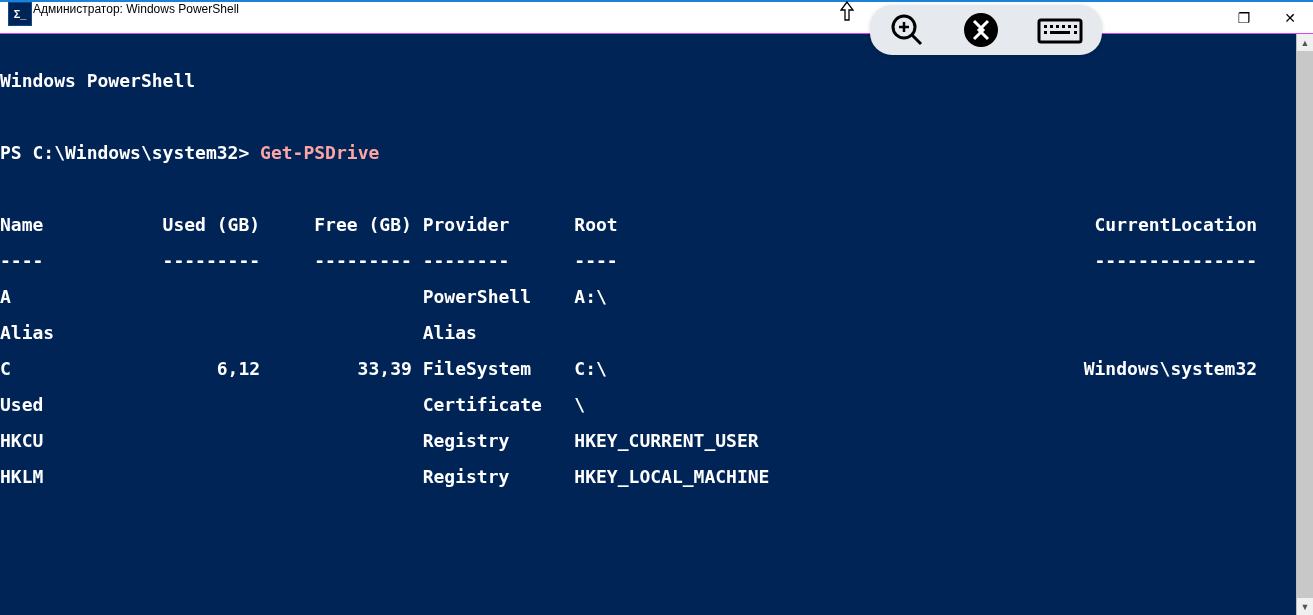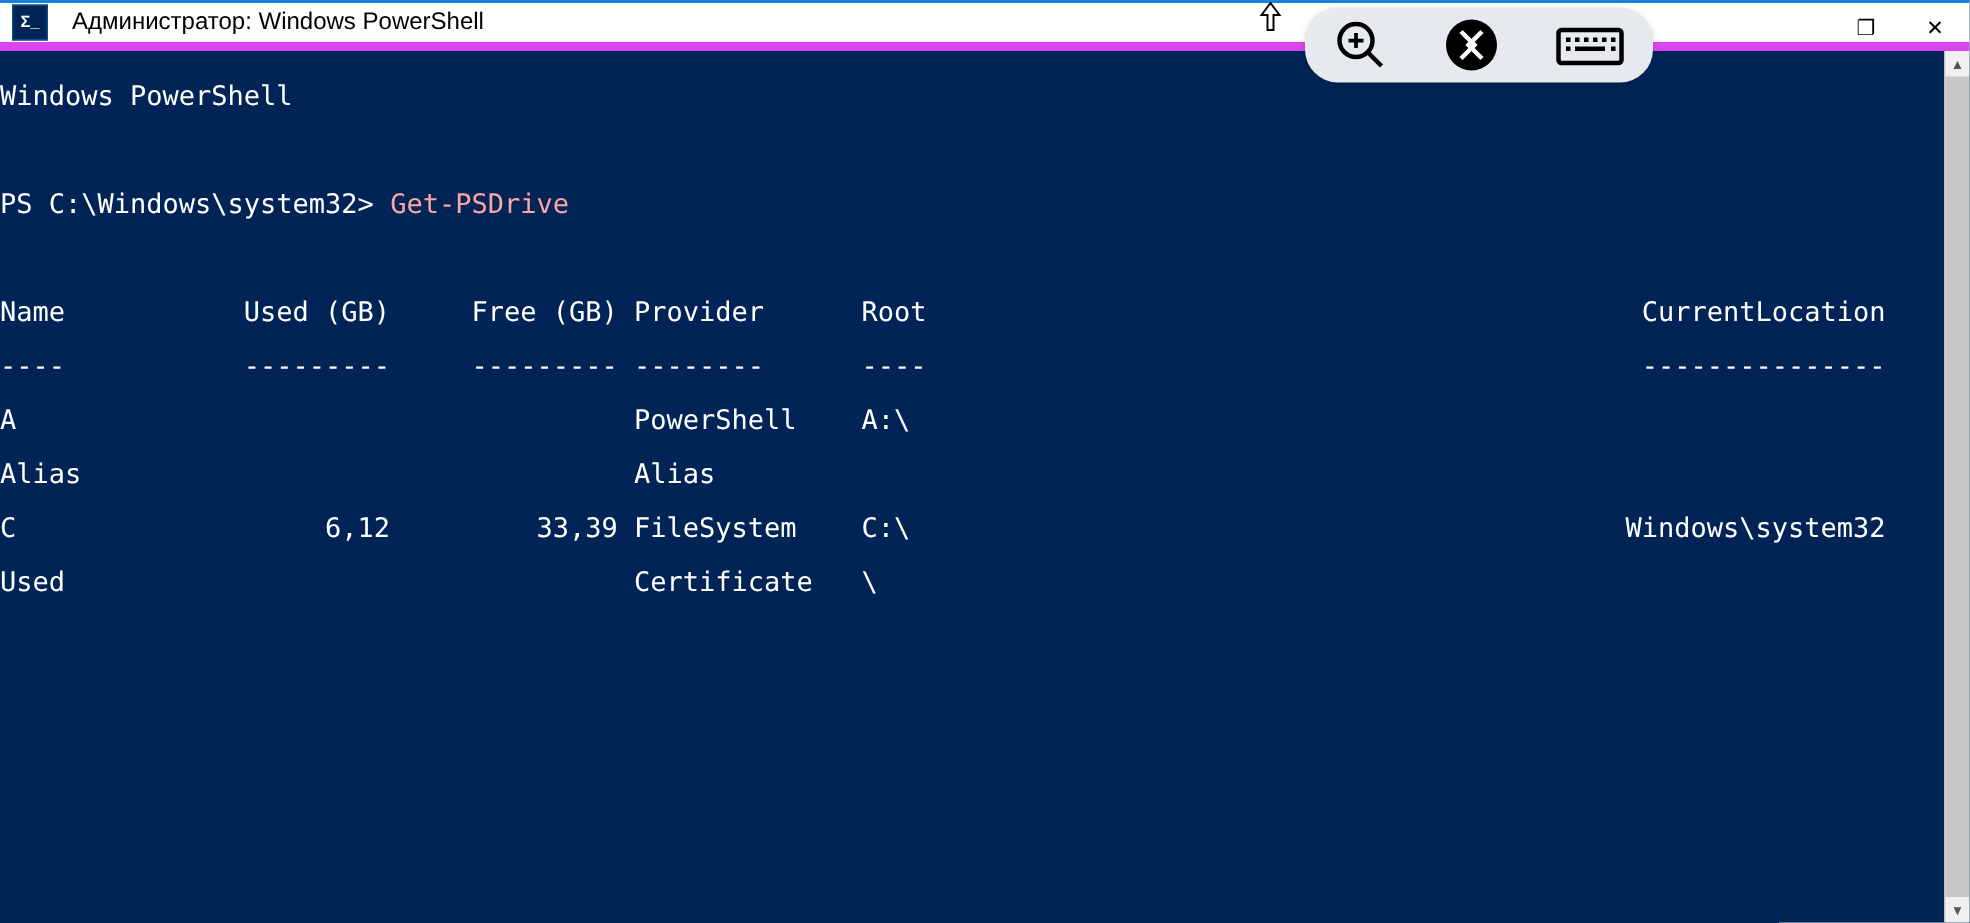--- a/index.html
+++ b/index.html
@@ -11,41 +11,40 @@
     overflow: hidden;
     position: relative;
   }
   .top-border {
     height: 2px;
     background: #1a82d9;
   }
   .titlebar {
     height: 32px;
     display: flex;
-    align-items: center;
     background: #ffffff;
-    border-bottom: 6px solid #d946ef;
+    border-bottom: 1px solid #d946ef;
     position: relative;
   }
   .titlebar .icon-box {
     width: 24px;
     height: 24px;
     margin-left: 8px;
     background: #012456;
     border: 1px solid #0a4a8e;
     display: flex;
     align-items: center;
     justify-content: center;
     color: #fff;
     font-size: 11px;
     font-weight: bold;
   }
   .titlebar .title {
-    margin-left: 16px;
-    font-size: 16px;
+    margin-left: 1px;
+    font-size: 12px;
     color: #000;
   }
   .win-controls {
     position: absolute;
     right: 0;
     top: 0;
     height: 32px;
     display: flex;
   }
   .win-controls .wc {
@@ -88,21 +87,22 @@
     background: #012456;
     height: calc(615px - 34px);
     width: 100%;
     font-family: "Lucida Console", Consolas, monospace;
     font-size: 18px;
     line-height: 18px;
     color: #ffffff;
     white-space: pre;
     overflow: hidden;
     position: relative;
-    padding-top: 4px;
+    padding-top: 20px;
+    font-weight: bold;
   }
   .terminal .line { height: 18px; }
   .yellow { color: #fca5a5; }
   .scrollbar {
     position: absolute;
     right: 0;
     top: 34px;
     width: 17px;
     height: calc(615px - 34px);
     background: #f0f0f0;
@@ -185,20 +185,22 @@
 <div class="line">Windows PowerShell</div>
 <div class="line"> </div>
 <div class="line"><span>PS C:\Windows\system32&gt; </span><span class="yellow">Get-PSDrive</span></div>
 <div class="line"> </div>
 <div class="line">Name           Used (GB)     Free (GB) Provider      Root                                            CurrentLocation</div>
 <div class="line">----           ---------     --------- --------      ----                                            ---------------</div>
 <div class="line">A                                      PowerShell    A:\</div>
 <div class="line">Alias                                  Alias</div>
 <div class="line">C                   6,12         33,39 FileSystem    C:\                                            Windows\system32</div>
 <div class="line">Used                                   Certificate   \</div>
+<div class="line">HKCU                                   Registry      HKEY_CURRENT_USER</div>
+<div class="line">HKLM                                   Registry      HKEY_LOCAL_MACHINE</div>
 
 
 
 
 
 
 
 
 
 

